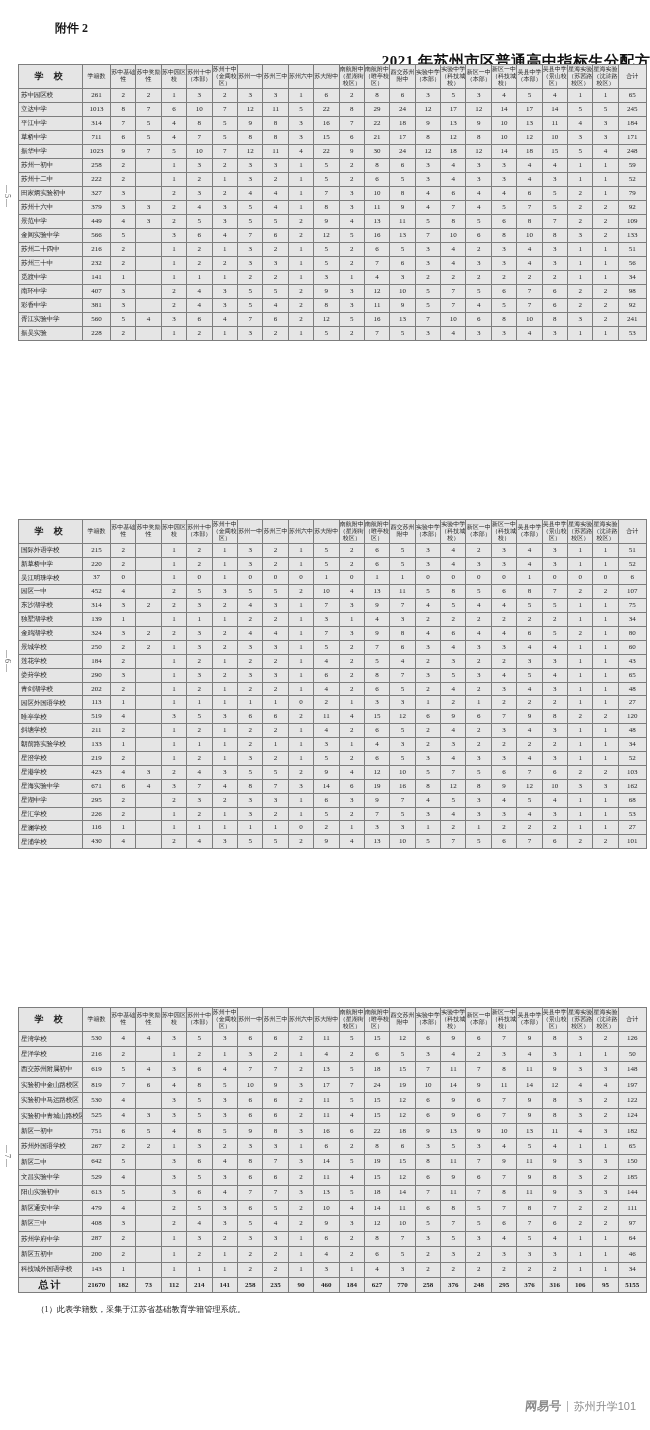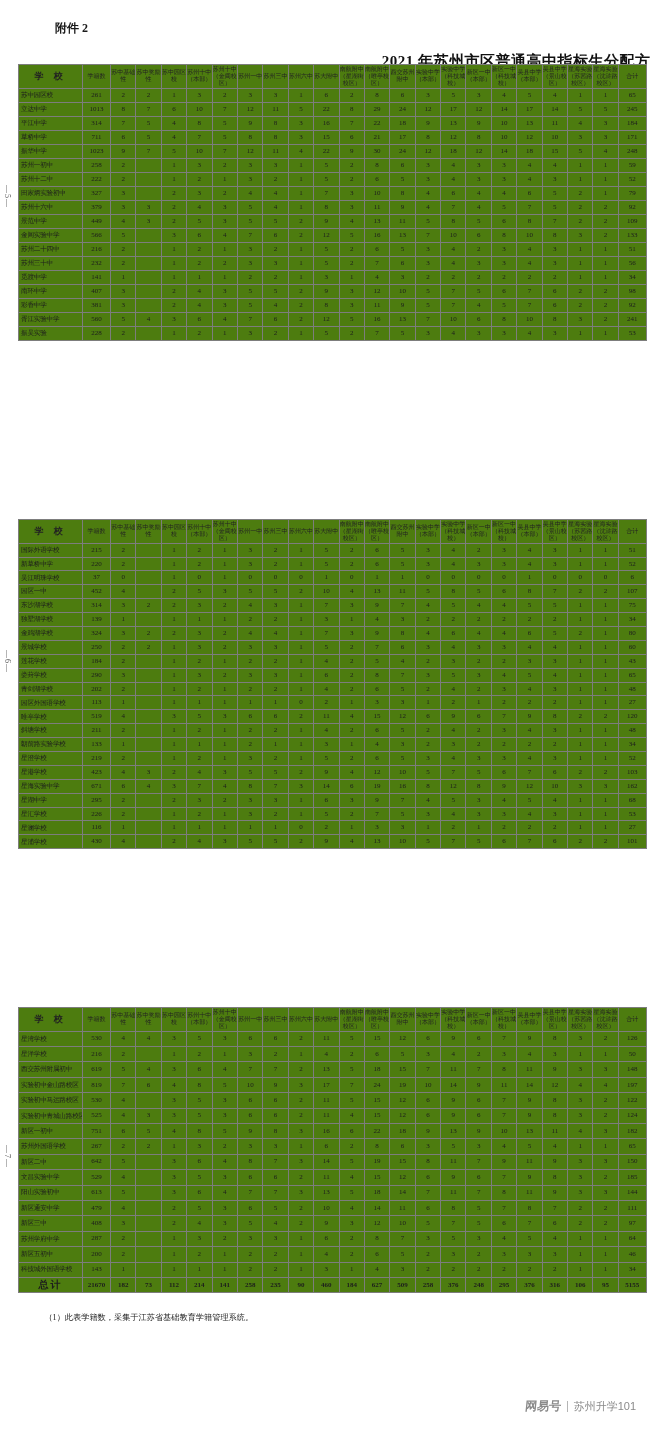--- a/index.html
+++ b/index.html
@@ -7,33 +7,33 @@
     position:relative;width:650px;height:1430px;background:#ffffff;
     font-family:"Liberation Serif","DejaVu Serif",serif;color:#222;overflow:hidden;
   }
   .attachment{position:absolute;top:20px;left:55px;font-size:12px;font-weight:bold;color:#1a1a1a;}
   .title{position:absolute;top:36px;left:0;width:100%;margin:16px;text-align:right;
     font-size:15px;font-weight:bold;color:#111;letter-spacing:.5px;}
   .pagenum{position:absolute;left:3px;writing-mode:vertical-rl;font-size:8px;color:#555;letter-spacing:1px;}
   .p5{top:185px;} .p6{top:650px;} .p7{top:1145px;}
   .tbl{position:absolute;left:18px;width:628px;}
   .t1{top:64px;} .t2{top:519px;} .t3{top:1007px;}
-  table{border-collapse:collapse;table-layout:fixed;width:628px;background:#4d7c0f;}
+  table{border-collapse:collapse;table-layout:fixed;width:628px;background:#e5e5e5;}
   th,td{border:1px solid #7d7d7d;padding:0;margin:0;overflow:hidden;}
   th{font-weight:normal;font-size:6px;line-height:1.15;color:#222;text-align:center;
      vertical-align:middle;padding:1px 0;word-break:break-all;}
   th.school-h{font-size:9px;font-weight:bold;letter-spacing:4px;}
   td{font-size:7px;line-height:1;text-align:center;color:#1d1d1d;height:13px;vertical-align:middle;}
   .t1 td{height:13px;} .t2 td{height:12.9px;} .t3 td{height:14.4px;}
   td.school{font-size:6.6px;text-align:left;padding-left:2px;white-space:nowrap;letter-spacing:-.2px;}
   tr.total td{font-weight:bold;font-size:7px;}
   tr.total td.school{text-align:center;font-size:10px;letter-spacing:2px;padding-left:0;}
   .notes{position:absolute;left:16px;top:1300px;width:618px;font-size:8.2px;line-height:1.45;color:#222;}
   .notes .nlabel{margin:0;}
-  .notes p{margin:12px;text-indent:2em;}
+  .notes p{margin:4px;text-indent:2em;}
   .watermark{position:absolute;right:14px;top:1398px;display:flex;align-items:center;gap:6px;
     color:#8f8f8f;font-family:"Liberation Sans","DejaVu Sans",sans-serif;}
   .wm-brand{font-size:12px;font-weight:bold;color:#8a8a8a;transform:skewX(-6deg);}
   .wm-div{width:1px;height:11px;background:#b5b5b5;display:inline-block;}
   .wm-acct{font-size:11px;color:#8a8a8a;}
 </style>
 </head>
 <body>
 
 <div class="page">
@@ -1622,21 +1622,21 @@
             <td>73</td>
             <td>112</td>
             <td>214</td>
             <td>141</td>
             <td>258</td>
             <td>235</td>
             <td>90</td>
             <td>460</td>
             <td>184</td>
             <td>627</td>
-            <td>509</td>
+            <td>770</td>
             <td>258</td>
             <td>376</td>
             <td>248</td>
             <td>295</td>
             <td>376</td>
             <td>316</td>
             <td>106</td>
             <td>95</td>
             <td>5155</td>
           </tr>

